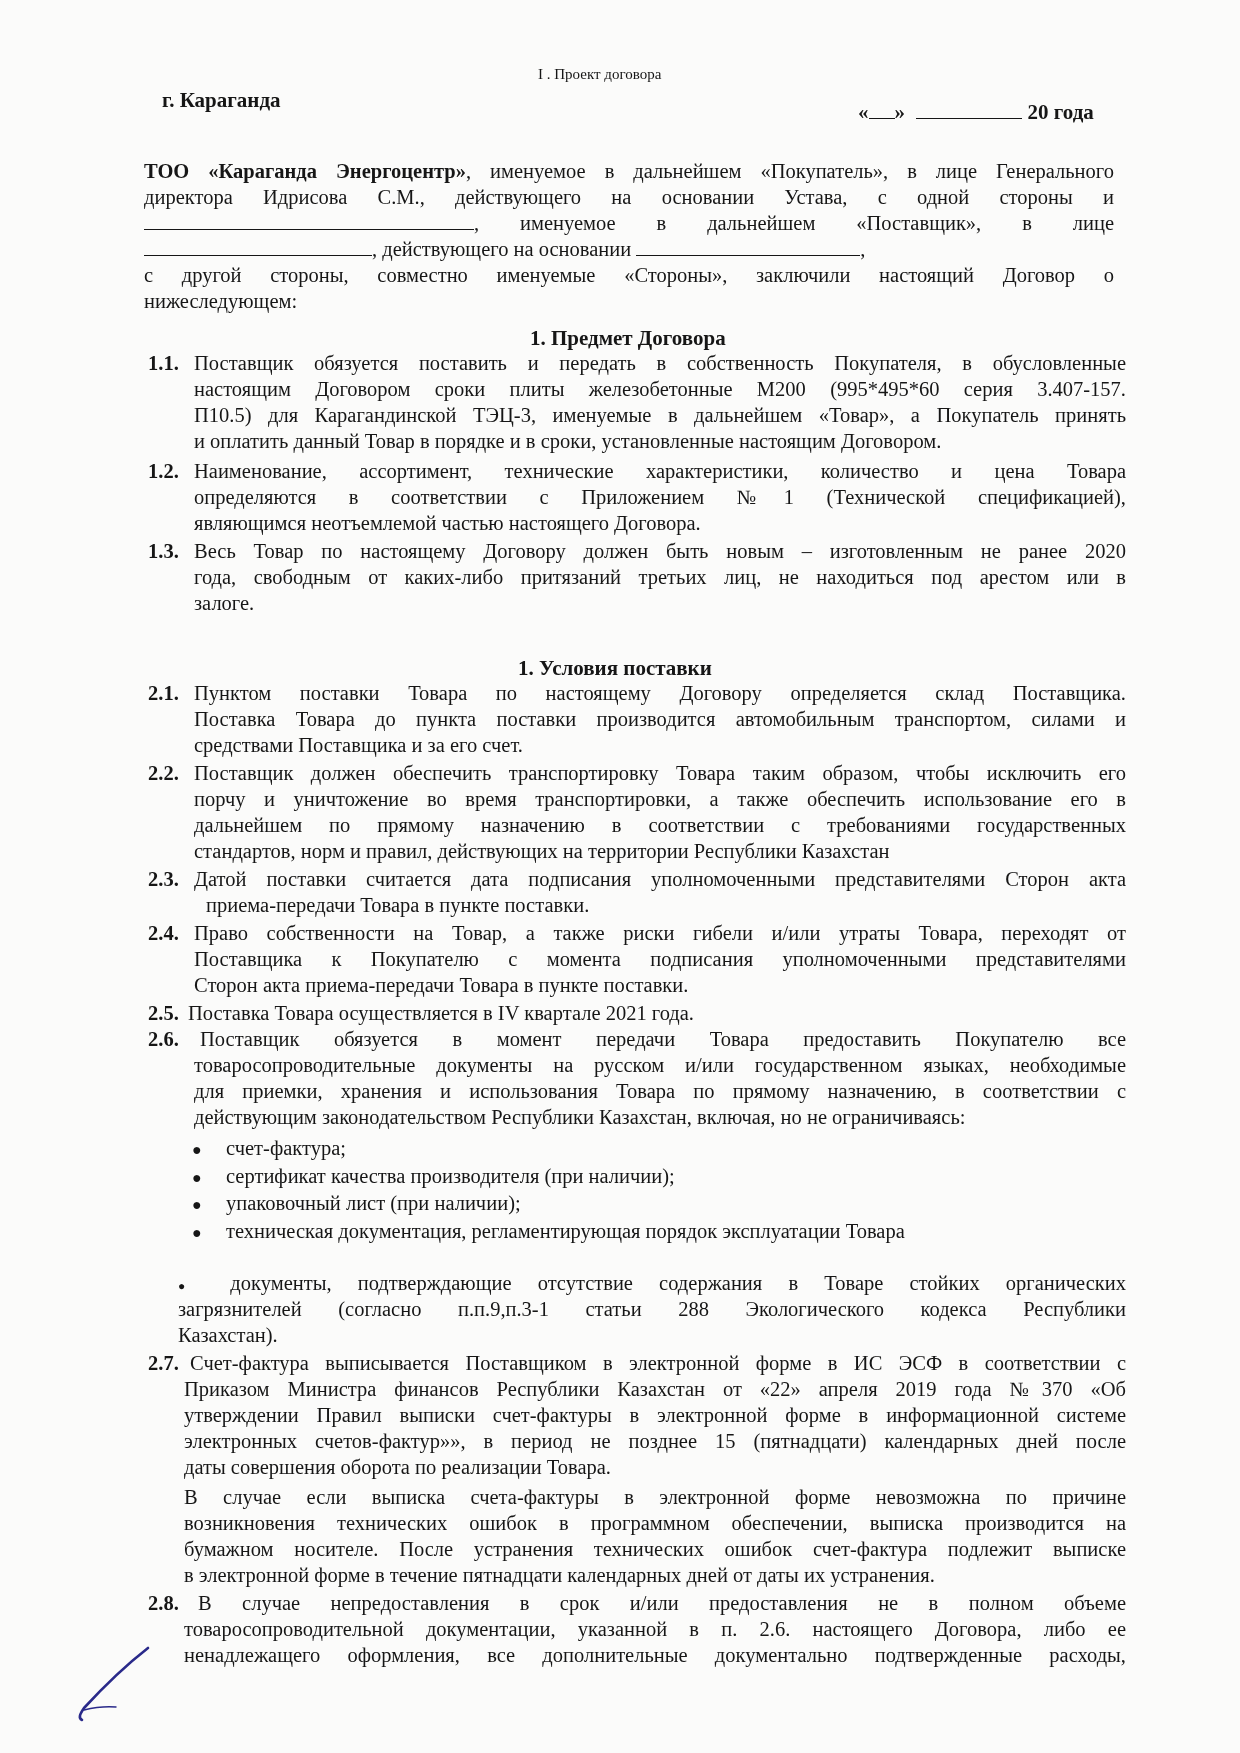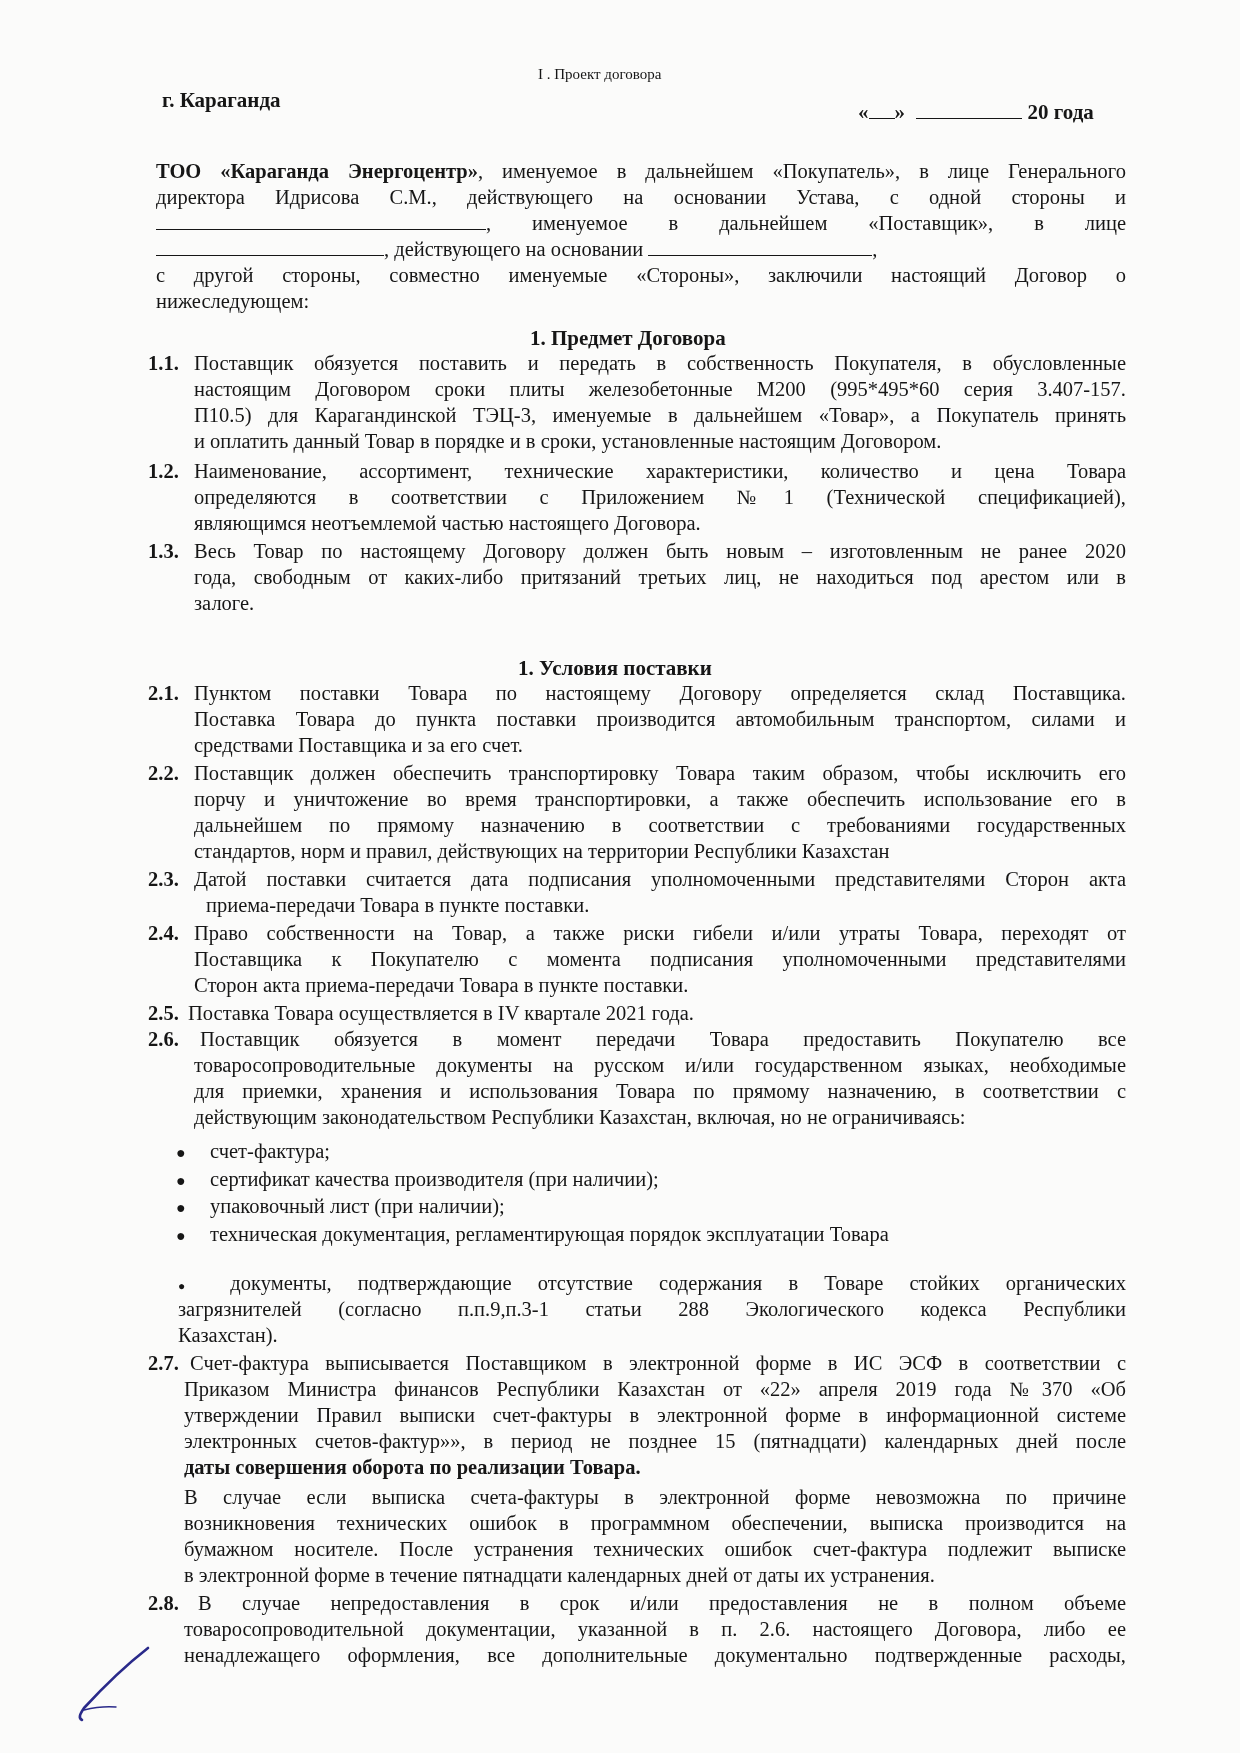--- a/index.html
+++ b/index.html
@@ -10,34 +10,34 @@
     color: #161616;
     position: relative;
   }
   .page { position: absolute; left: 0; top: 0; width: 1240px; height: 1753px; }
   .abs { position: absolute; white-space: nowrap; }
   .title { left: 538px; top: 66px; font-size: 15px; font-weight: normal; }
   .city { left: 162px; top: 88px; font-size: 21px; font-weight: bold; }
   .date { left: 858px; top: 100px; font-size: 21px; font-weight: bold; }
   .date .blank { display: inline-block; border-bottom: 1.5px solid #161616; vertical-align: baseline; }
 
-  .body { position: absolute; left: 156px; width: 970px; font-size: 20.5px; line-height: 26px; }
+  .body { position: absolute; left: 144px; width: 970px; font-size: 20.5px; line-height: 26px; }
   .justify { text-align: justify; text-align-last: justify; }
   .line { display: block; height: 26px; }
   .fill { display: inline-block; border-bottom: 1.5px solid #161616; height: 18px; vertical-align: baseline; }
 
   .heading { position: absolute; font-size: 21px; font-weight: bold; }
 
   .clause { position: absolute; left: 148px; width: 978px; font-size: 20.5px; line-height: 26px; }
   .clause .num { position: absolute; left: 0; top: 0; font-weight: bold; }
   .clause .text { margin-left: 46px; }
   .clause .l { display: block; text-align: justify; text-align-last: justify; height: 26px; }
   .clause .l.end { text-align-last: left; }
 
-  .bullets { position: absolute; left: 176px; font-size: 20.5px; line-height: 39px; }
+  .bullets { position: absolute; left: 192px; font-size: 20.5px; line-height: 32px; }
   .bullets .b { display: block; height: 27.5px; }
   .bullets .dot { display: inline-block; width: 34px; font-size: 16px; }
 
   .signature { position: absolute; left: 70px; top: 1640px; width: 100px; height: 90px; }
 </style>
 </head>
 <body>
 
 <div class="page">
 
@@ -156,21 +156,21 @@
     <span class="line">Казахстан).</span>
   </div>
 
   <div class="clause" style="top:1350px;">
     <span class="num">2.7.</span>
     <div class="text" style="margin-left:42px;">
       <span class="l">Счет-фактура выписывается Поставщиком в электронной форме в ИС ЭСФ в соответствии с</span>
       <span class="l" style="margin-left:-6px;">Приказом Министра финансов Республики Казахстан от «22» апреля 2019 года №370 «Об</span>
       <span class="l" style="margin-left:-6px;">утверждении Правил выписки счет-фактуры в электронной форме в информационной системе</span>
       <span class="l" style="margin-left:-6px;">электронных счетов-фактур»», в период не позднее 15 (пятнадцати) календарных дней после</span>
-      <span class="l end" style="margin-left:-6px;font-weight:bold;">даты совершения оборота по реализации Товара.</span>
+      <span class="l end" style="margin-left:-6px;">даты совершения оборота по реализации Товара.</span>
       <span class="l" style="margin-left:-6px;margin-top:4px;">В случае если выписка счета-фактуры в электронной форме невозможна по причине</span>
       <span class="l" style="margin-left:-6px;">возникновения технических ошибок в программном обеспечении, выписка производится на</span>
       <span class="l" style="margin-left:-6px;">бумажном носителе. После устранения технических ошибок счет-фактура подлежит выписке</span>
       <span class="l end" style="margin-left:-6px;">в электронной форме в течение пятнадцати календарных дней от даты их устранения.</span>
     </div>
   </div>
 
   <div class="clause" style="top:1590px;">
     <span class="num">2.8.</span>
     <div class="text" style="margin-left:50px;">

